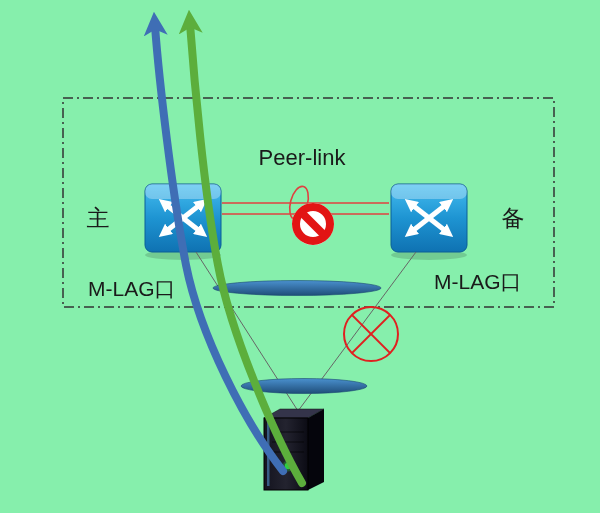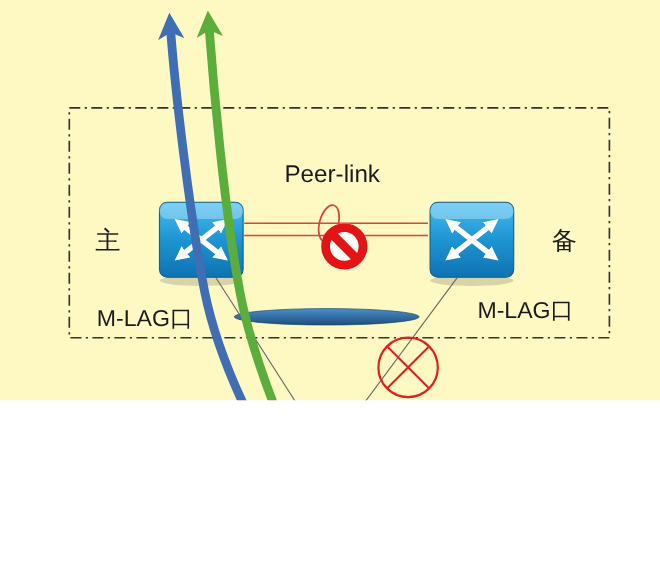--- a/index.html
+++ b/index.html
@@ -1,17 +1,17 @@
 <!DOCTYPE html>
 <html><head>
 <meta charset="utf-8">
 <style>
   html,body{margin:0;padding:0;background:#fff;}
   .canvas{
-    width:600px;height:364px;position:relative;background:#fef9c3;
+    width:600px;height:513px;position:relative;background:#86efac;
     font-family:"Liberation Sans","DejaVu Sans",sans-serif;overflow:hidden;
   }
   svg text{
     font-family:"Liberation Sans","DejaVu Sans",sans-serif;
     fill:#1a1a1a;
   }
   .label-large{font-size:22px;}
   .label-cjk{font-size:23px;}
   .label-mlag{font-size:21px;}
 </style>

